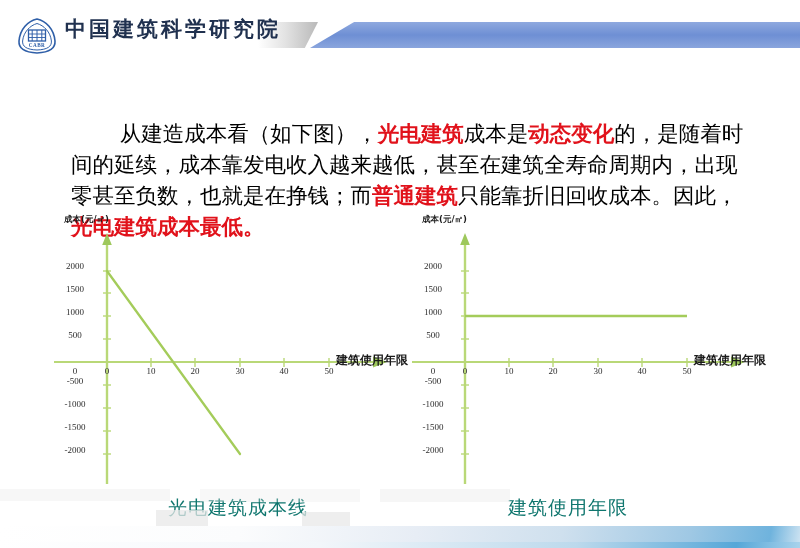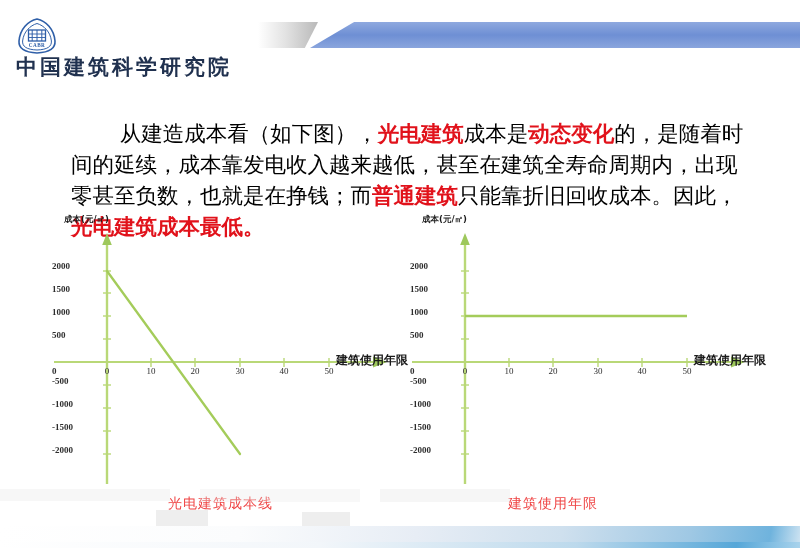--- a/index.html
+++ b/index.html
@@ -41,21 +41,20 @@
     width: 490px; height: 26px;
     background: linear-gradient(180deg, #8fa9df 0%, #6e8fd4 50%, #8aa5dd 100%);
     clip-path: polygon(9% 0, 100% 0, 100% 100%, 0 100%);
   }
 
   .logo-wrap {
     position: absolute;
     left: 16px; top: 17px;
     display: flex;
     align-items: flex-start;
-    flex-direction: column;
   }
   .logo-mark {
     width: 42px; height: 38px;
     flex: 0 0 auto;
     margin-right: 7px;
   }
   .logo-text {
     display: flex;
     flex-direction: column;
     padding-top: 1px;
@@ -127,30 +126,30 @@
     color: #1a1a1a;
     white-space: nowrap;
   }
   .tick-label {
     position: absolute;
     font-family: "Liberation Serif", serif;
     font-size: 9px;
     color: #2d2d2d;
     white-space: nowrap;
   }
-  .tick-y { text-align: left; font-weight: bold; }
+  .tick-y { text-align: center; }
   .tick-x { text-align: center; }
 
   
   .caption {
     position: absolute;
     top: 495px;
     font-family: "DejaVu Sans", sans-serif;
-    font-size: 14px;
-    color: #ef4444;
+    font-size: 19px;
+    color: #0f766e;
     letter-spacing: 1px;
     white-space: nowrap;
   }
   .caption.left  { left: 168px; }
   .caption.right { left: 508px; }
 
   
   .smudge { position: absolute; background: #e8e8e8; opacity: .75; }
 
   

